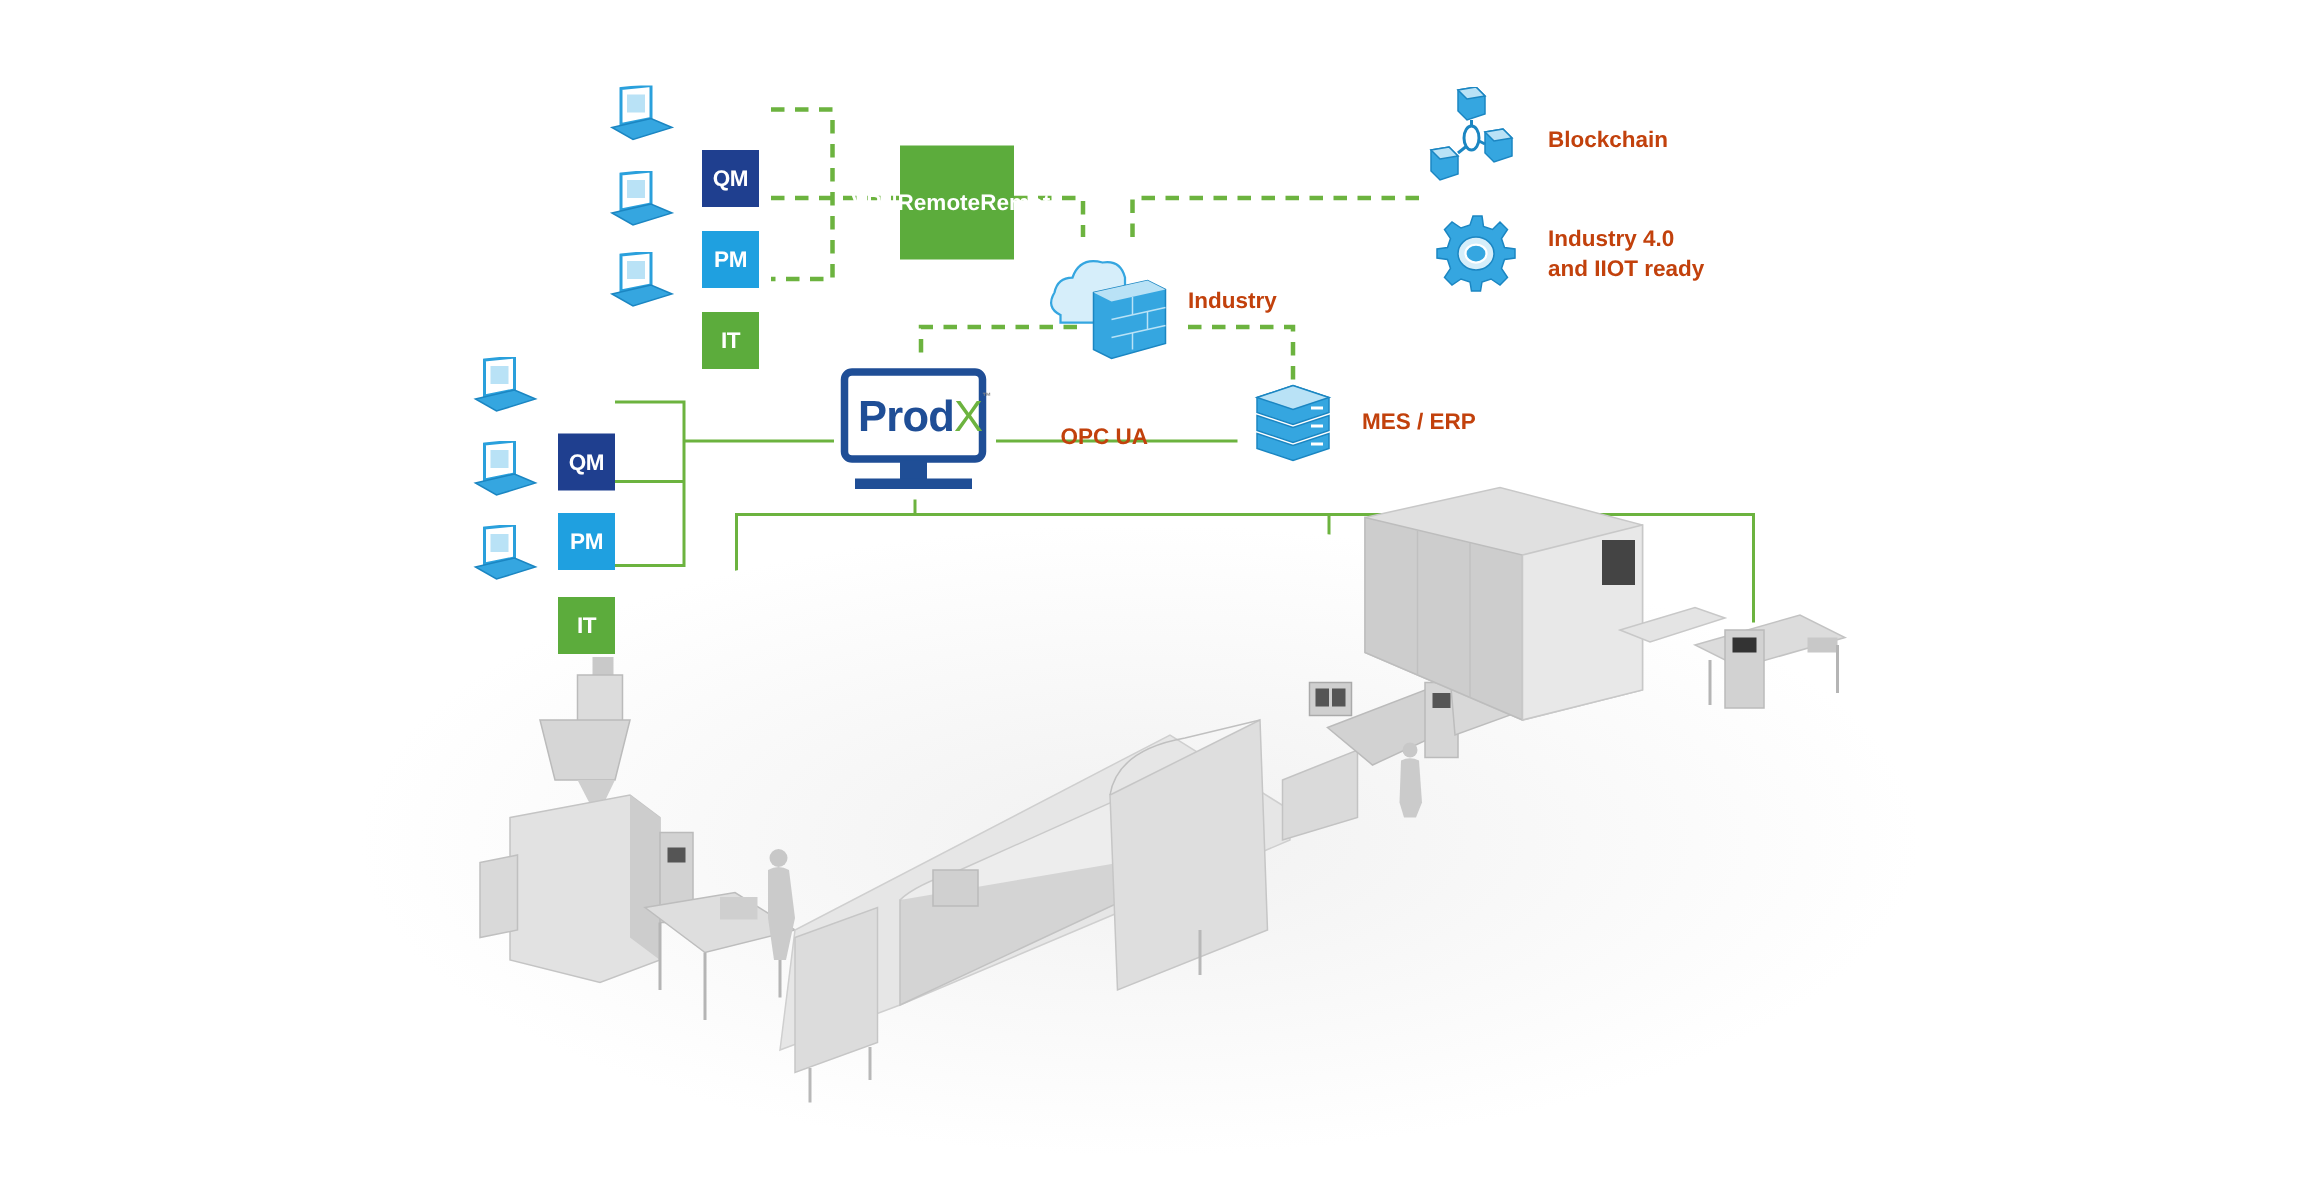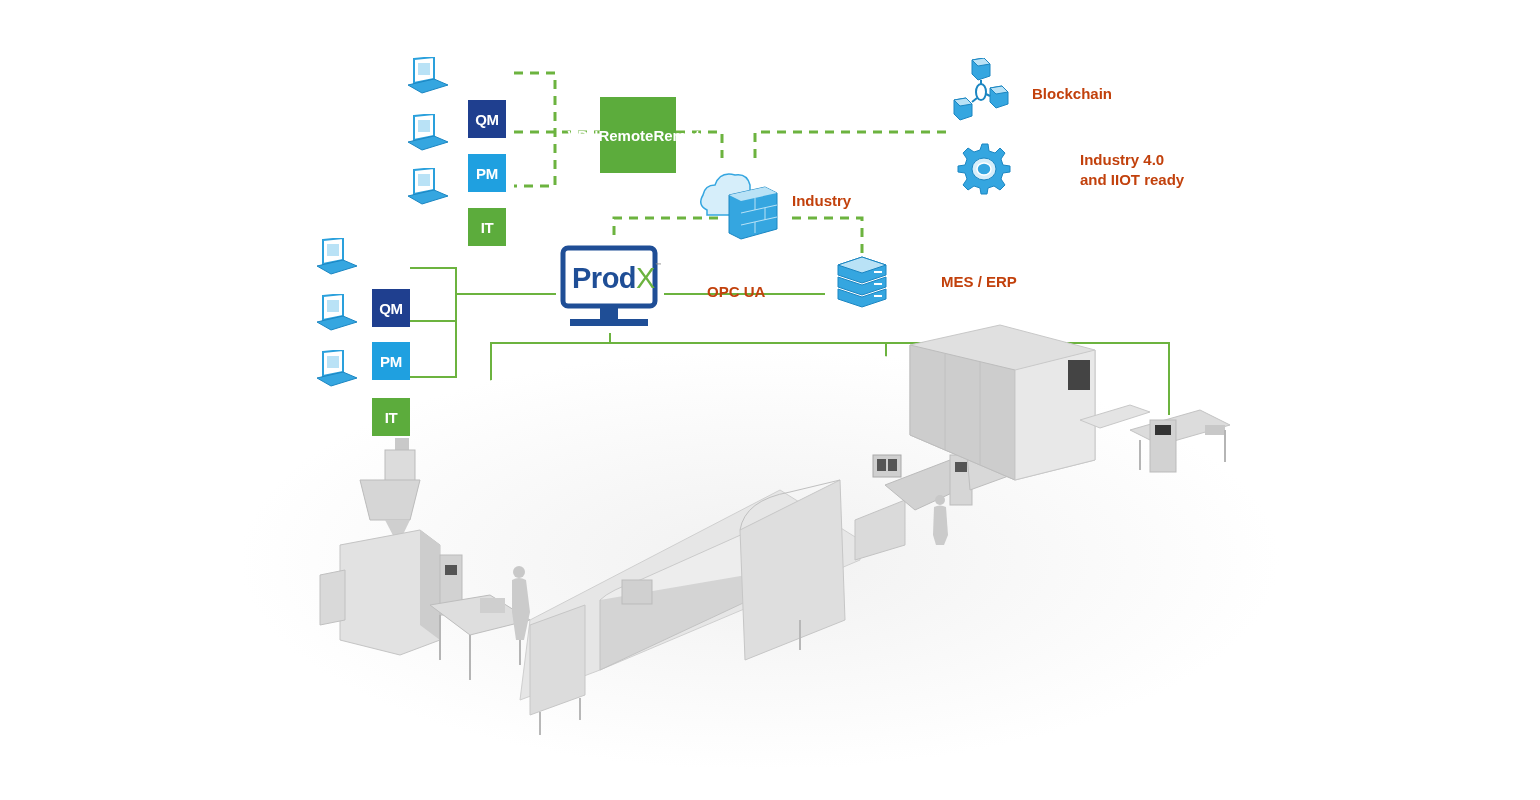--- a/index.html
+++ b/index.html
@@ -179,21 +179,21 @@
 </svg>
 <div class="label" style="left:1032px;top:84px">Blockchain</div>
 
 <svg class="abs" style="left:952px;top:140px" width="60" height="56" viewBox="0 0 60 56">
   <g fill="#35a6e0" stroke="#1b86c2" stroke-width="1">
     <path d="M30 4 L36 4 L37 11 L43 13 L48 8 L53 13 L49 19 L51 25 L58 26 L58 32 L51 33 L49 39 L53 45 L48 50 L42 46 L36 48 L35 54 L29 54 L28 48 L22 46 L16 50 L11 45 L15 39 L13 33 L6 32 L6 26 L13 25 L15 19 L11 13 L16 8 L22 12 L28 10 Z"></path>
   </g>
   <ellipse cx="32" cy="29" rx="12" ry="11" fill="#d6eefa" stroke="#1b86c2"></ellipse>
   <ellipse cx="32" cy="29" rx="7" ry="6" fill="#35a6e0" stroke="#ffffff" stroke-width="1.5"></ellipse>
 </svg>
-<div class="label" style="left:1080px;top:150px">
+<div class="label" style="left:1032px;top:150px">
   <div>Industry 4.0</div>
   <div>and IIOT ready</div>
 </div>
 
 <svg class="abs" style="left:313px;top:238px" width="46" height="40" viewBox="0 0 46 40">
   <polygon points="10,2 30,0 30,22 10,26" fill="#ffffff" stroke="#2aa0dc" stroke-width="2"></polygon>
   <rect x="14" y="6" width="12" height="12" fill="#b9e2f6"></rect>
   <polygon points="4,28 30,22 44,28 18,36" fill="#35a6e0" stroke="#1b86c2" stroke-width="1"></polygon>
 </svg>
 <svg class="abs" style="left:313px;top:294px" width="46" height="40" viewBox="0 0 46 40">
@@ -232,13 +232,13 @@
     <polygon points="2,10 26,2 50,10 26,18" fill="#b9e2f6"></polygon>
     <polygon points="2,22 26,30 50,22 50,32 26,40 2,32" fill="#35a6e0"></polygon>
     <polygon points="2,34 26,42 50,34 50,44 26,52 2,44" fill="#35a6e0"></polygon>
   </g>
   <g fill="#ffffff">
     <rect x="38" y="16" width="8" height="2"></rect>
     <rect x="38" y="28" width="8" height="2"></rect>
     <rect x="38" y="40" width="8" height="2"></rect>
   </g>
 </svg>
-<div class="label" style="left:941px;top:272px">MES / ERP</div>
+<div class="label" style="left:908px;top:272px">MES / ERP</div>
 
 </body></html>

